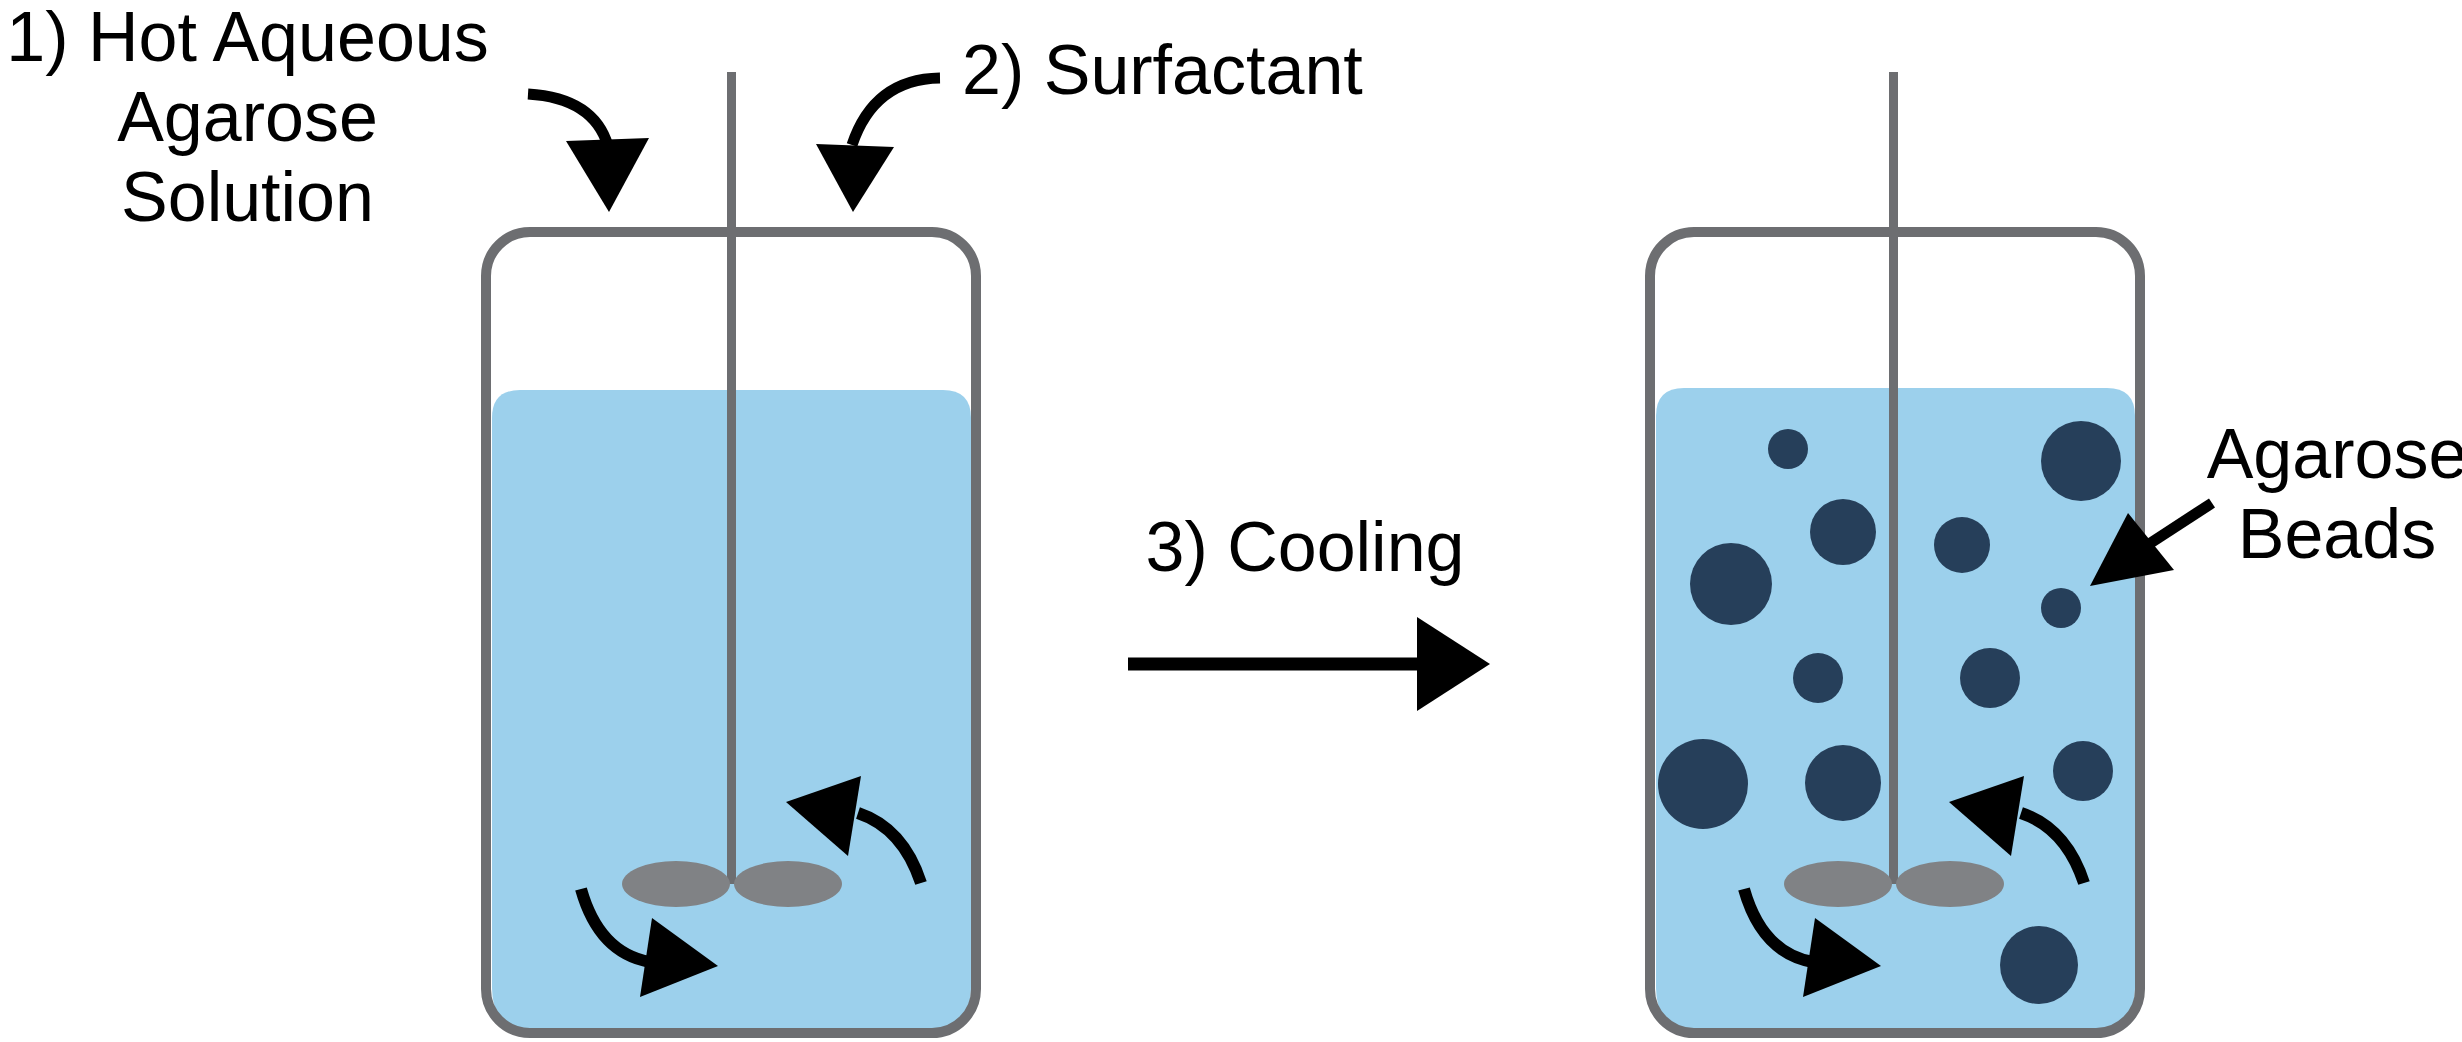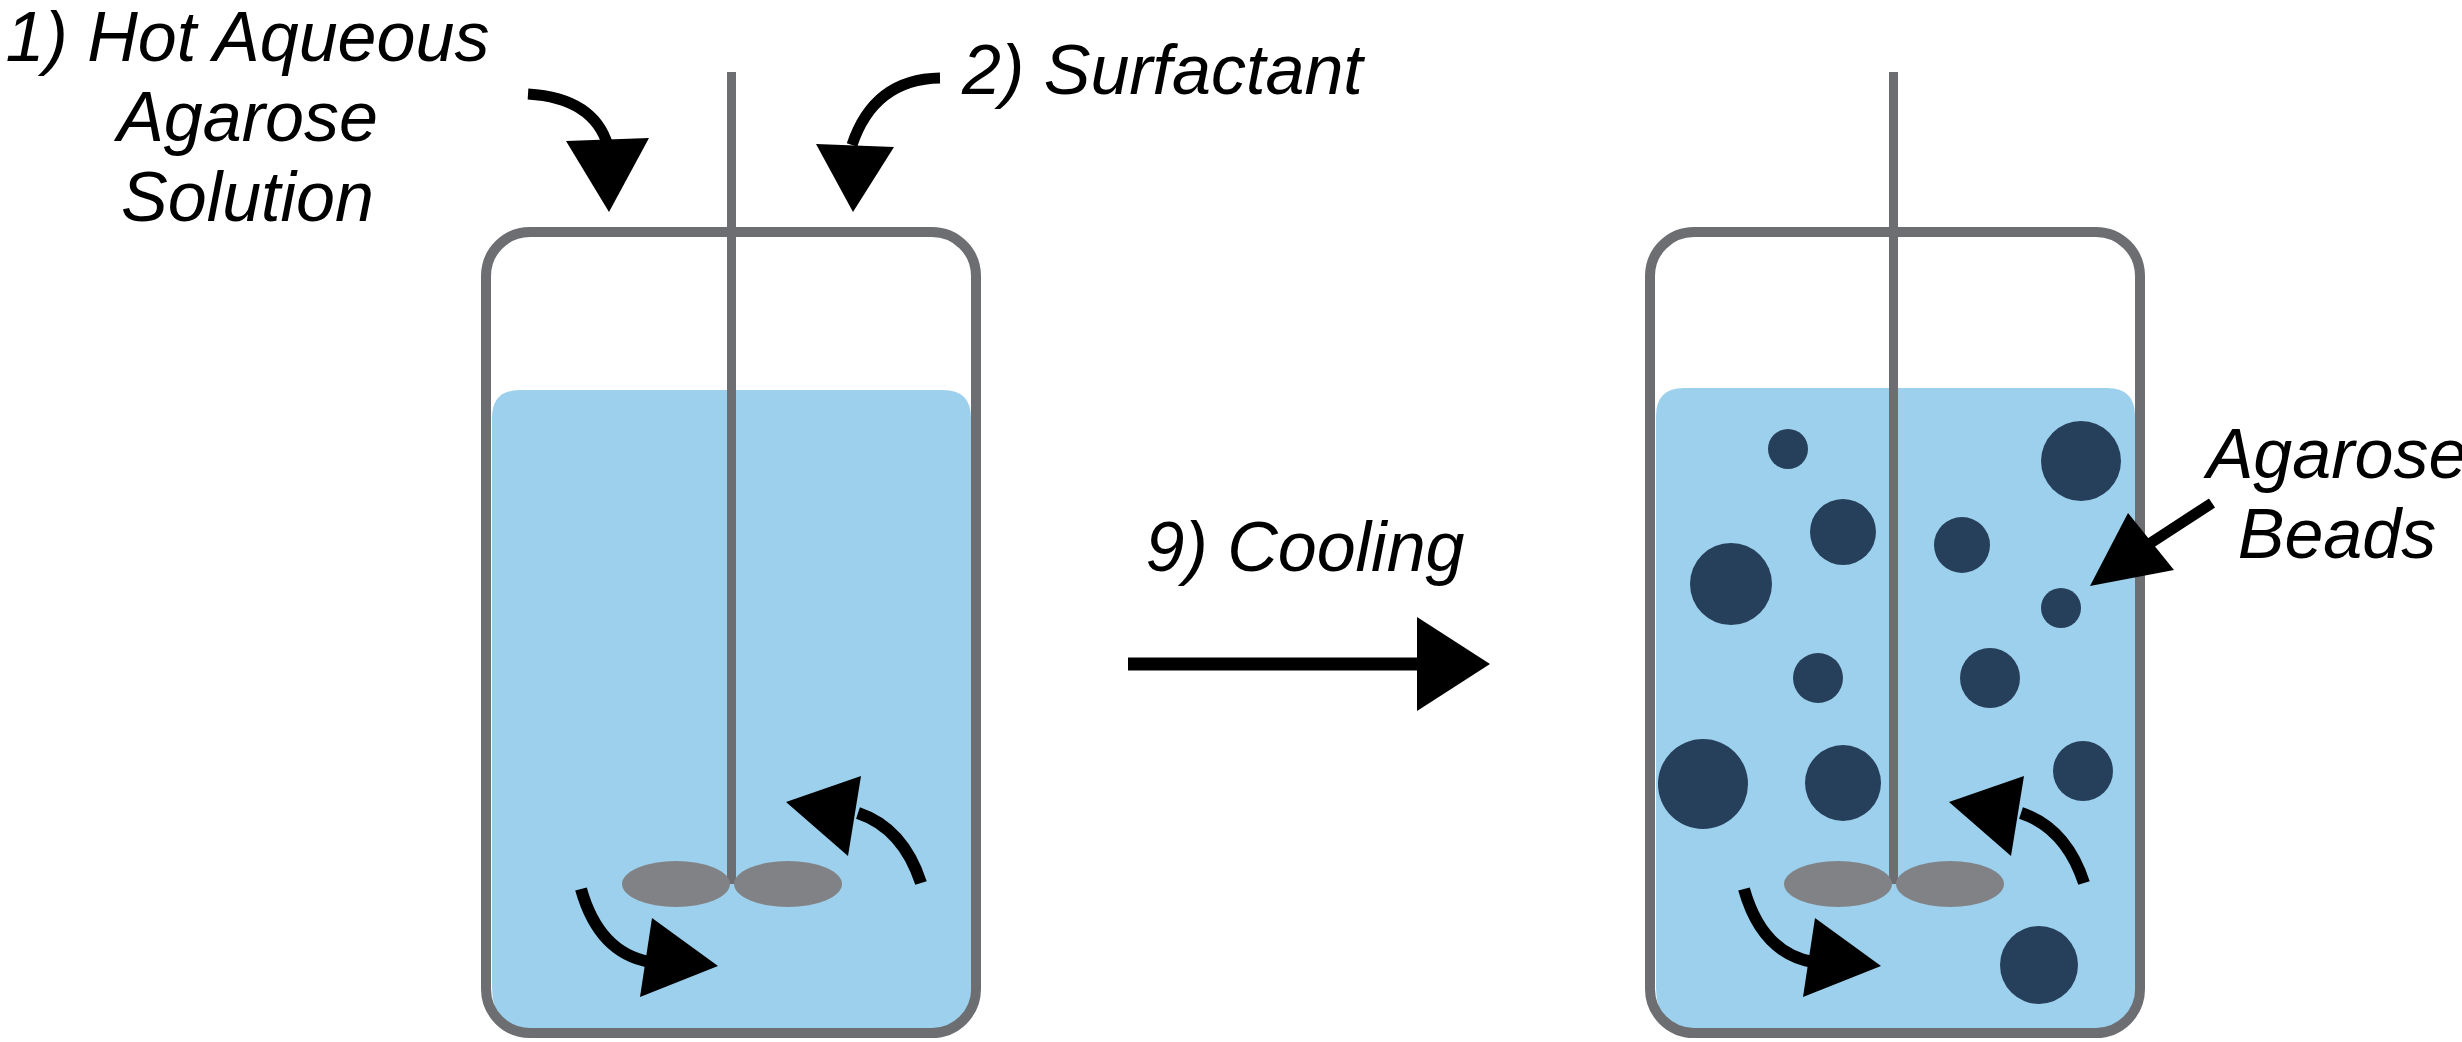--- a/index.html
+++ b/index.html
@@ -3,21 +3,20 @@
 <meta charset="utf-8">
 <style>
   html, body { margin: 0; padding: 0; background: #ffffff; }
   .canvas {
     position: relative;
     width: 2462px;
     height: 1042px;
     background: #ffffff;
     overflow: hidden;
     font-family: "Liberation Sans", sans-serif;
-    font-style: italic;
   }
   .canvas svg { position: absolute; left: 0; top: 0; }
   .label {
     position: absolute;
     font-size: 70px;
     line-height: 80px;
     color: #000000;
     white-space: pre-line;
     text-align: center;
   }
@@ -90,18 +89,18 @@
       <polygon points="2090,586 2128,513 2174,570" fill="#000000"></polygon>
     </g>
   </svg>
 
   <div class="label" style="left:-15px; top:-3px; width:525px;">1) Hot Aqueous
 Agarose Solution</div>
 
   <div class="label left-align" style="left:962px; top:30px;">2) Surfactant</div>
 
 
-  <div class="label" style="left:1095px; top:507px; width:420px;">9) Cooling</div>
+  <div class="label" style="left:1095px; top:507px; width:420px;">3) Cooling</div>
 
   <div class="label" style="left:2197px; top:414px; width:280px;">Agarose
 Beads</div>
 
 </div>
 
 </body></html>

